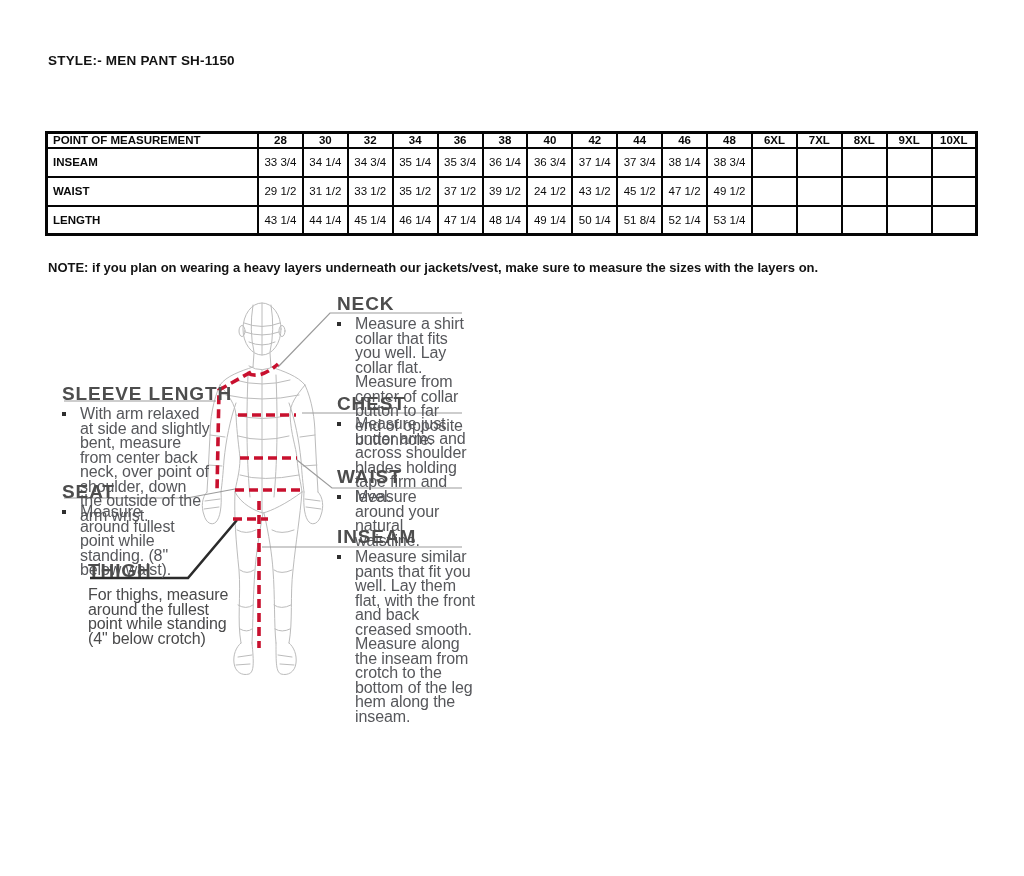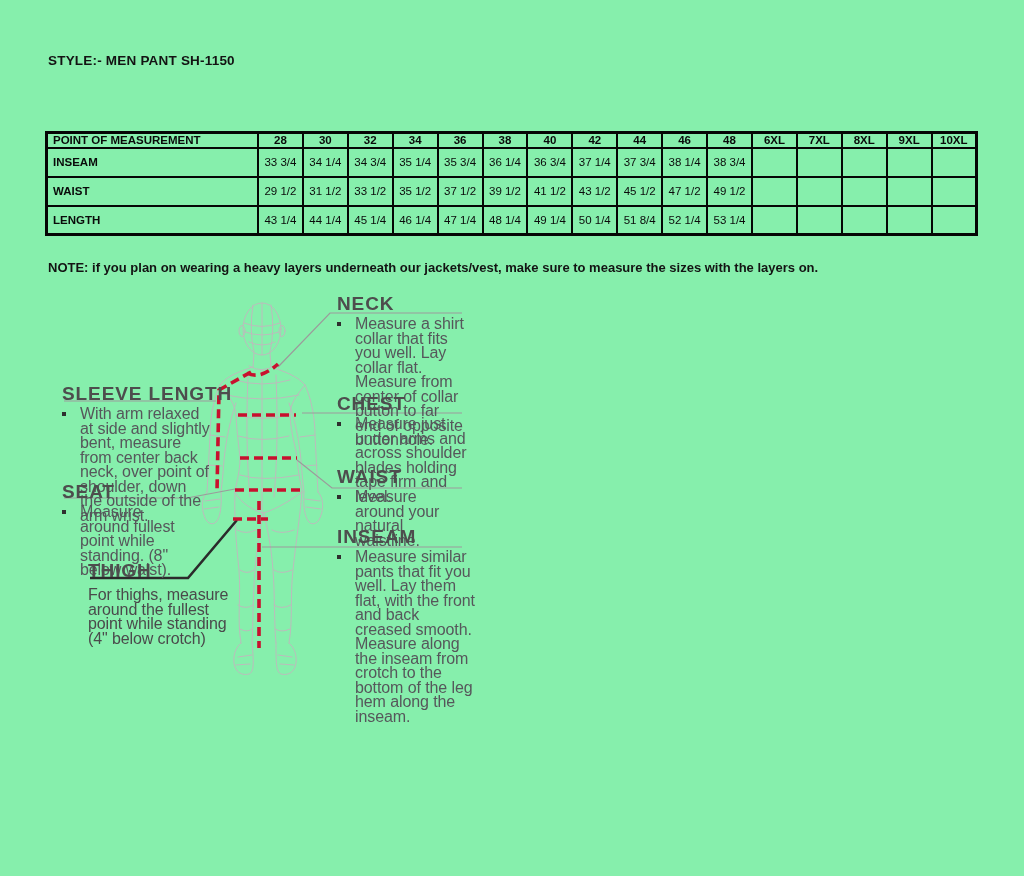--- a/index.html
+++ b/index.html
@@ -1,17 +1,17 @@
 <!DOCTYPE html>
 <html style="--measure-red: #c8102e; --figure-gray: #bcbcbc; --connector-gray: #9b9b9b; --heading-gray: #4d4d4d; --body-gray: #56575b;"><head>
 <meta charset="utf-8">
 <style>
   html,body{margin:0;padding:0;background:#e9e9e9;}
   .page{
-    position:relative;width:1024px;height:876px;background:#86efac;
+    position:relative;width:1024px;height:876px;background:#ffffff;
     font-family:"Liberation Sans",sans-serif;overflow:hidden;margin:0 auto;
   }
   
   .doc-title{
     position:absolute;left:48px;top:53px;font-size:13.5px;font-weight:700;
     color:#131313;letter-spacing:.2px;white-space:nowrap;
   }
   .doc-note{
     position:absolute;left:48px;top:260px;font-size:13px;font-weight:700;
     color:#131313;white-space:nowrap;
@@ -108,21 +108,21 @@
           <td class="size-value"></td>
         </tr>
         <tr>
           <td class="row-label">WAIST</td>
           <td class="size-value">29 1/2</td>
           <td class="size-value">31 1/2</td>
           <td class="size-value">33 1/2</td>
           <td class="size-value">35 1/2</td>
           <td class="size-value">37 1/2</td>
           <td class="size-value">39 1/2</td>
-          <td class="size-value">41 1/2</td>
+          <td class="size-value">24 1/2</td>
           <td class="size-value">43 1/2</td>
           <td class="size-value">45 1/2</td>
           <td class="size-value">47 1/2</td>
           <td class="size-value">49 1/2</td>
           <td class="size-value"></td>
           <td class="size-value"></td>
           <td class="size-value"></td>
           <td class="size-value"></td>
           <td class="size-value"></td>
         </tr>

